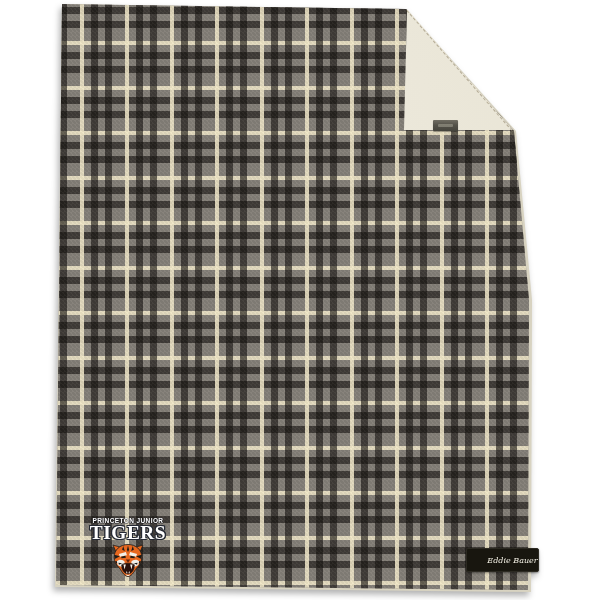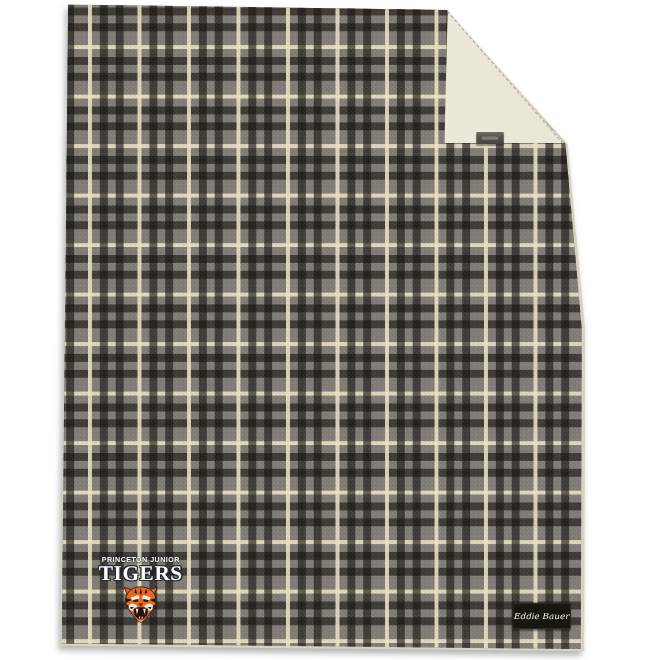--- a/index.html
+++ b/index.html
@@ -52,28 +52,29 @@
     content:"";position:absolute;left:5px;top:4px;width:15px;height:3px;
     background:rgba(210,205,190,0.35);border-radius:1px;
   }
 
   
   .brand-tag{
     position:absolute;left:466px;top:548px;width:51px;height:22px;
     background:#18160f;border:1px solid #2c2a22;border-radius:2px;
     display:flex;align-items:center;justify-content:center;
     box-shadow:0 1px 2px rgba(0,0,0,0.4);
+    padding-left:20px;
   }
   .brand-tag span{
     font-family:"DejaVu Serif",serif;font-style:italic;font-size:8px;
     color:#f2efe4;white-space:nowrap;transform:scaleY(0.95);
   }
 
   
-  .logo{position:absolute;left:84px;top:506px;width:88px;text-align:center;}
+  .logo{position:absolute;left:84px;top:517px;width:88px;text-align:center;}
   .logo-line1{
     font-size:6.5px;font-weight:bold;color:#ffffff;letter-spacing:0.4px;
     text-shadow:0 0 1px rgba(15,18,28,0.95), 0 1px 1px rgba(15,18,28,0.6);
     white-space:nowrap;
   }
   .logo-line2{
     font-family:"Liberation Serif",serif;font-weight:bold;font-size:19px;line-height:18px;
     color:#ffffff;letter-spacing:0.5px;white-space:nowrap;transform:scaleX(1.02);
     text-shadow:-1px 0 0 #262a34,1px 0 0 #262a34,0 -1px 0 #262a34,0 1px 0 #262a34,
                 -1px -1px 0 #262a34,1px 1px 0 #262a34,-1px 1px 0 #262a34,1px -1px 0 #262a34;

